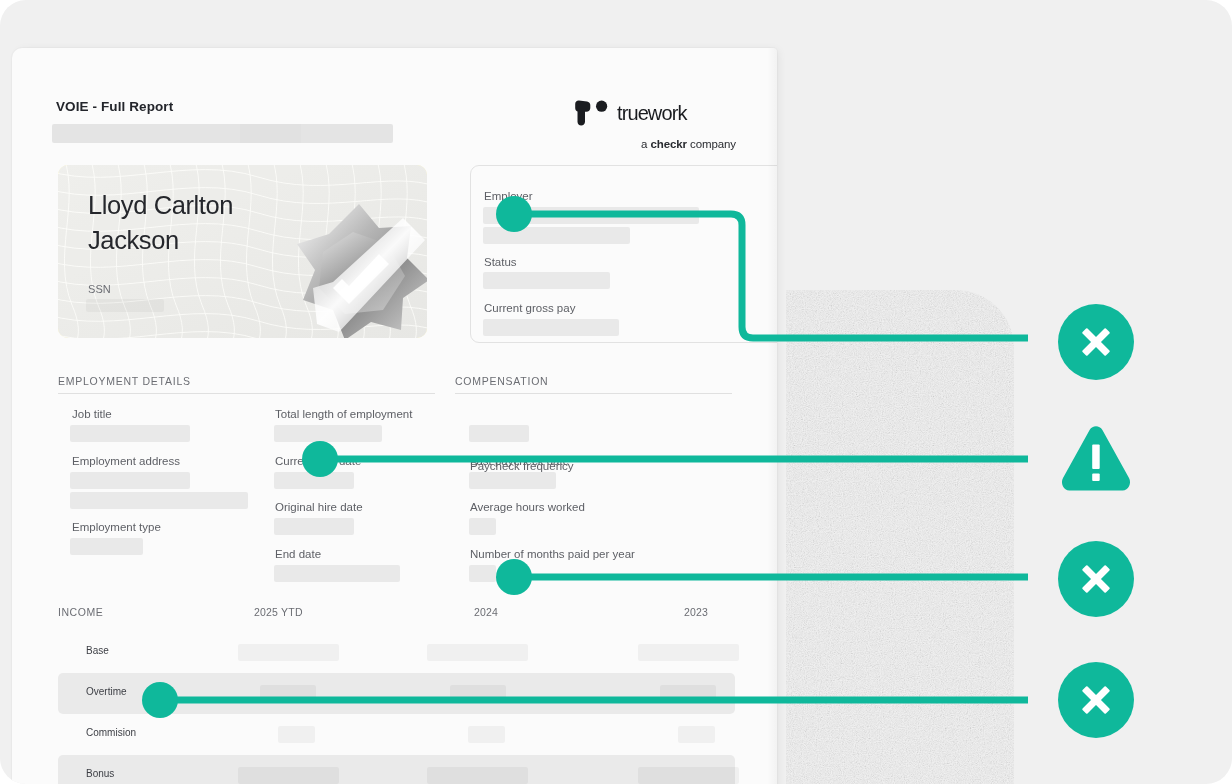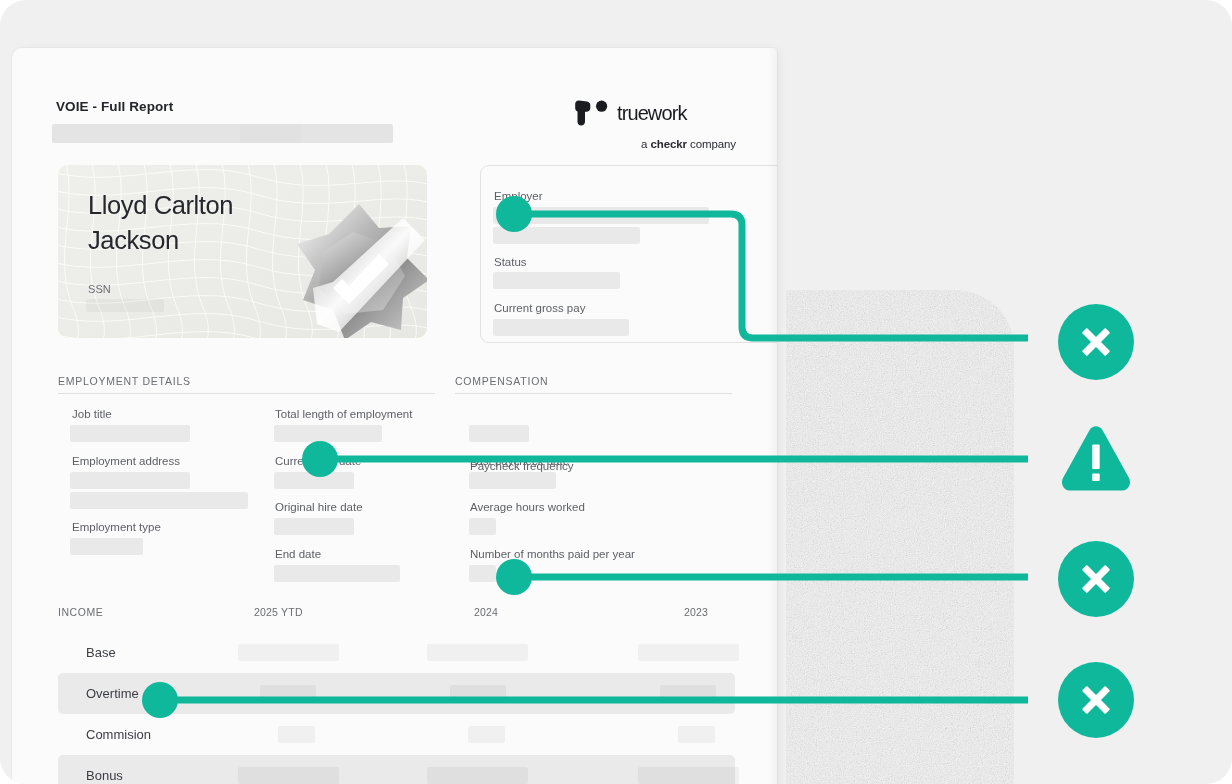--- a/index.html
+++ b/index.html
@@ -148,21 +148,20 @@
   .hero-art { position: absolute; right: -6px; bottom: -14px; width: 150px; height: 160px; }
 
   
   .employer-card {
     position: absolute;
     left: 458px; top: 117px;
     width: 320px; height: 178px;
     border: 1px solid #e2e2e2;
     border-radius: 9px;
     background: #fbfbfb;
-    margin-left: 10px;
   }
   .ec-label {
     position: absolute;
     font-size: 11.5px;
     color: #5d5f65;
   }
   .ec-skel {
     position: absolute;
     background: #e9e9e9;
     border-radius: 2px;
@@ -218,21 +217,21 @@
     position: absolute;
     left: 46px;
     width: 677px;
     height: 41px;
     border-radius: 5px;
   }
   .inc-row.alt { background: #eaeaea; }
   .inc-row-label {
     position: absolute;
     left: 28px; top: 13px;
-    font-size: 13px;
+    font-size: 10px;
     color: #3c3e44;
   }
   .inc-cell {
     position: absolute;
     top: 12px;
     height: 17px;
     background: rgba(0,0,0,0.045);
     border-radius: 2px;
   }
 

